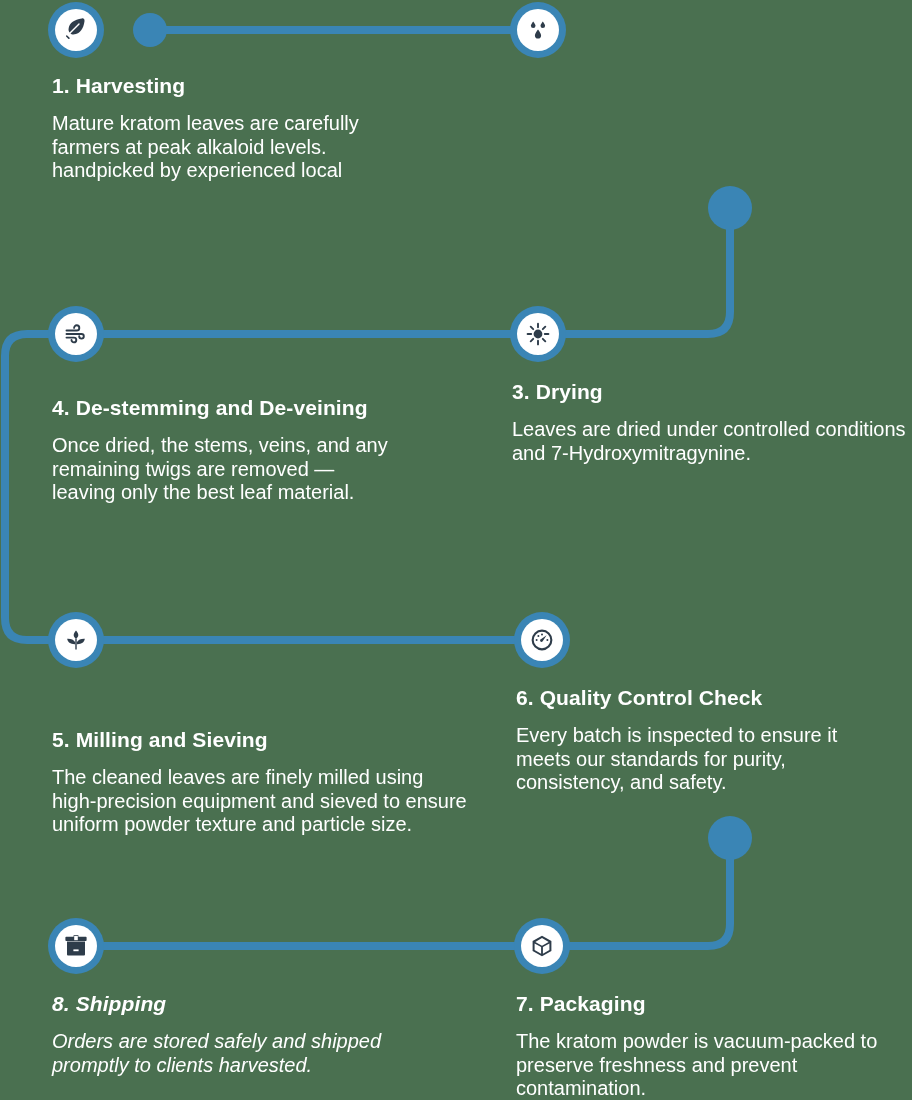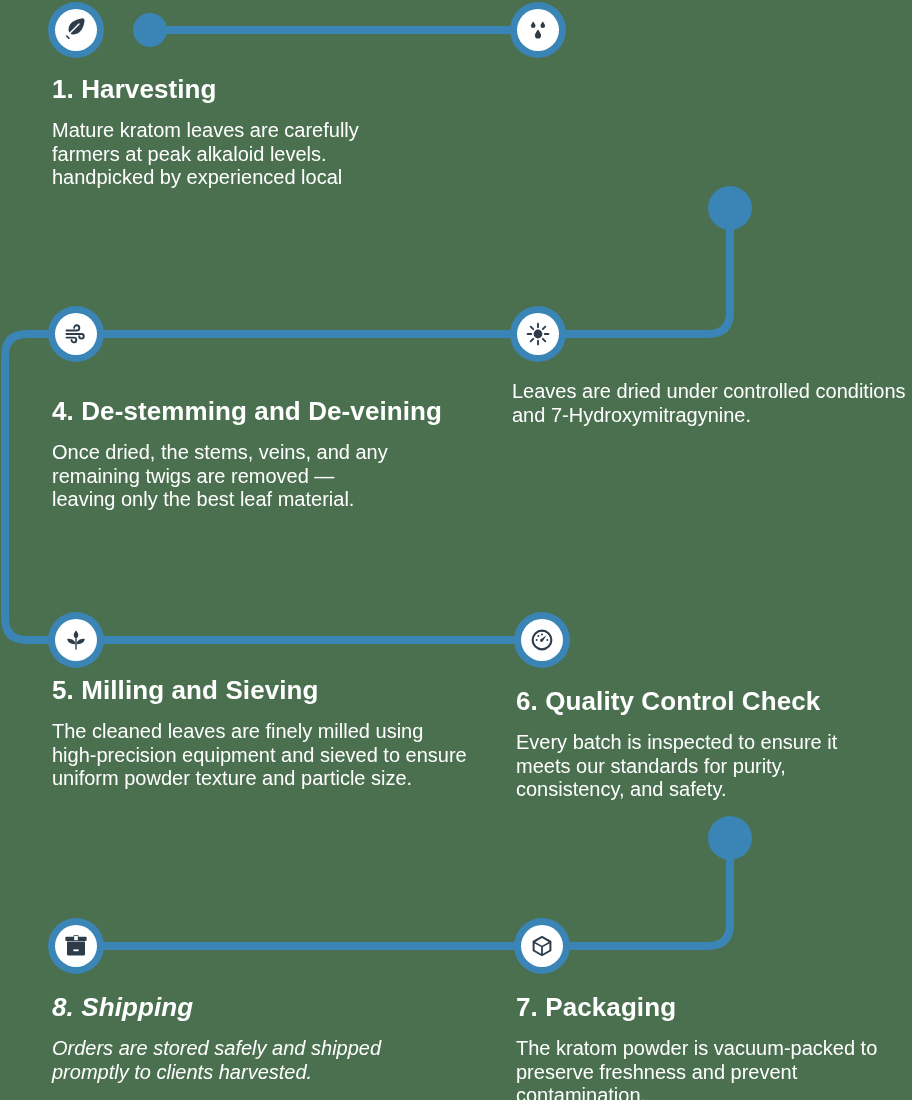--- a/index.html
+++ b/index.html
@@ -52,21 +52,21 @@
     height: 24px;
     display: block;
     fill: #2e3c4a;
   }
   .step {
     position: absolute;
     box-sizing: border-box;
   }
   .step-title {
     color: #ffffff;
-    font-size: 26px;
+    font-size: 21px;
     font-weight: bold;
     letter-spacing: 0.1px;
     margin: 0 0 14px 0;
     white-space: nowrap;
   }
   .step-desc {
     color: #ffffff;
     font-size: 20px;
     line-height: 23.5px;
     margin: 0;
@@ -200,36 +200,37 @@
     <div class="step-title">1. Harvesting</div>
     <div class="step-desc">
       <span>Mature kratom leaves are carefully</span>
       <span>farmers at peak alkaloid levels.</span>
       <span>handpicked by experienced local</span>
     </div>
   </div>
 
 
   <div class="step" style="left:512px; top:380px; width:400px;">
+    <div class="step-title">3. Drying</div>
     <div class="step-desc">
       <span>Leaves are dried under controlled conditions</span>
       <span>and 7-Hydroxymitragynine.</span>
     </div>
   </div>
 
   <div class="step" style="left:52px; top:396px; width:420px;">
     <div class="step-title">4. De-stemming and De-veining</div>
     <div class="step-desc">
       <span>Once dried, the stems, veins, and any</span>
       <span>remaining twigs are removed —</span>
       <span>leaving only the best leaf material.</span>
     </div>
   </div>
 
-  <div class="step" style="left:52px; top:675px; width:440px;">
+  <div class="step" style="left:52px; top:728px; width:440px;">
     <div class="step-title">5. Milling and Sieving</div>
     <div class="step-desc">
       <span>The cleaned leaves are finely milled using</span>
       <span>high-precision equipment and sieved to ensure</span>
       <span>uniform powder texture and particle size.</span>
     </div>
   </div>
 
   <div class="step" style="left:516px; top:686px; width:400px;">
     <div class="step-title">6. Quality Control Check</div>

